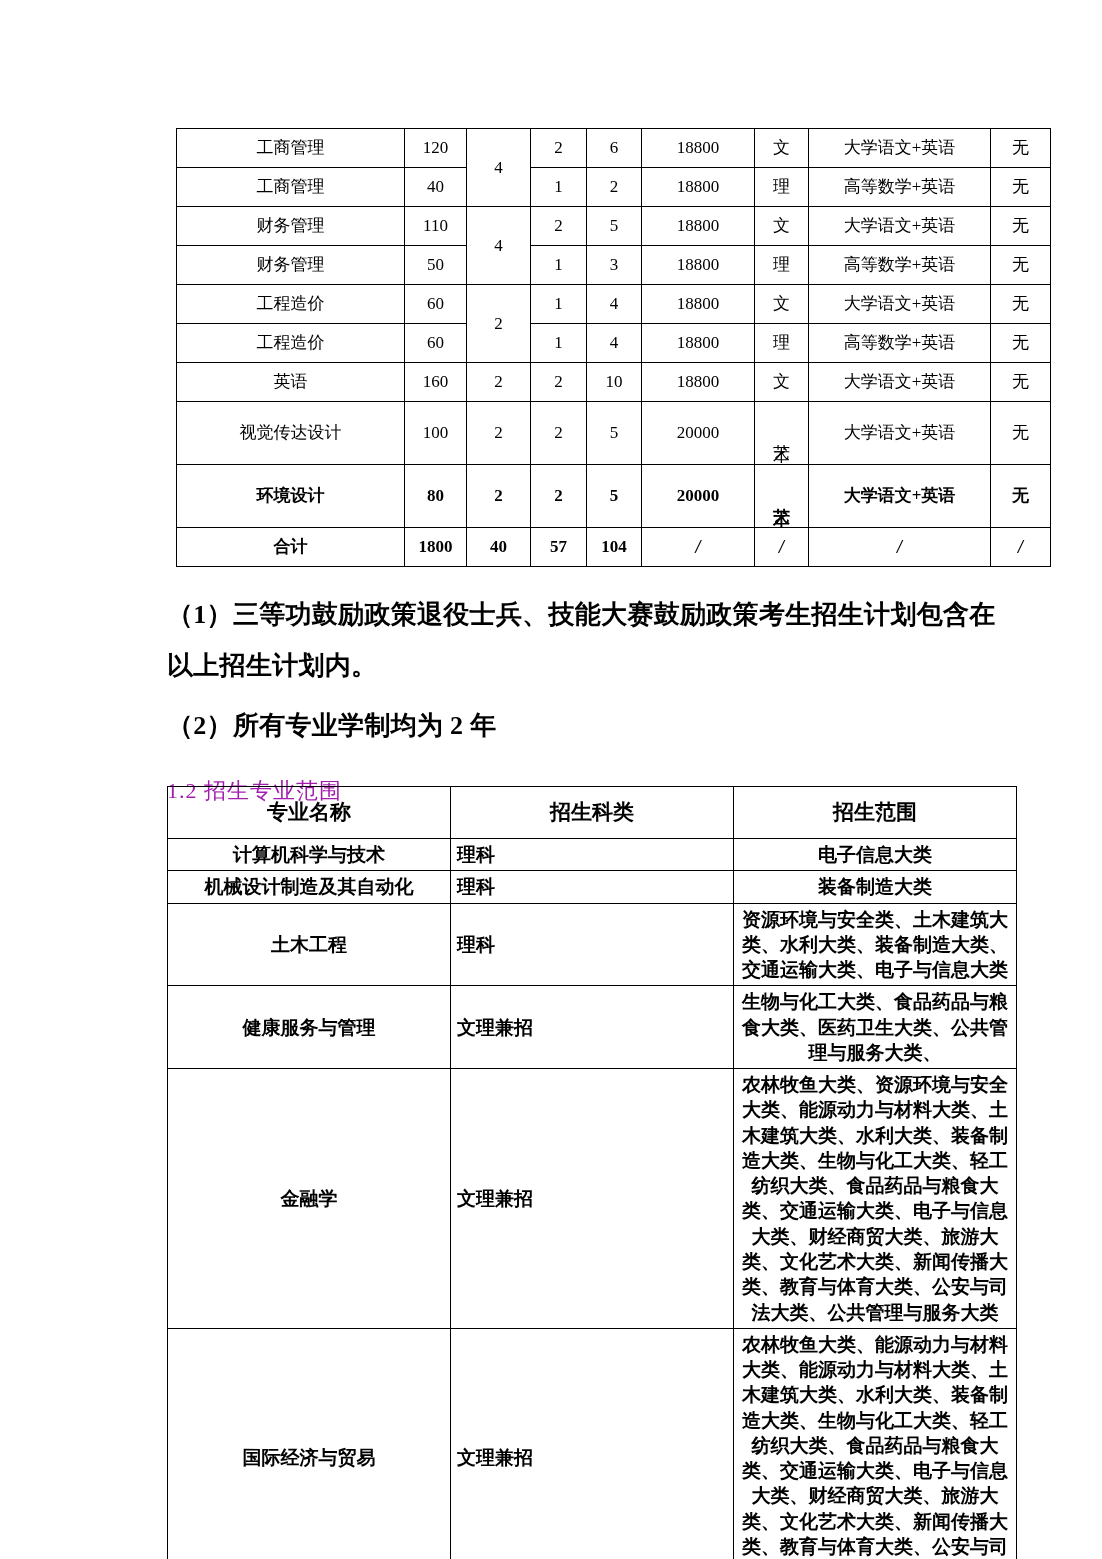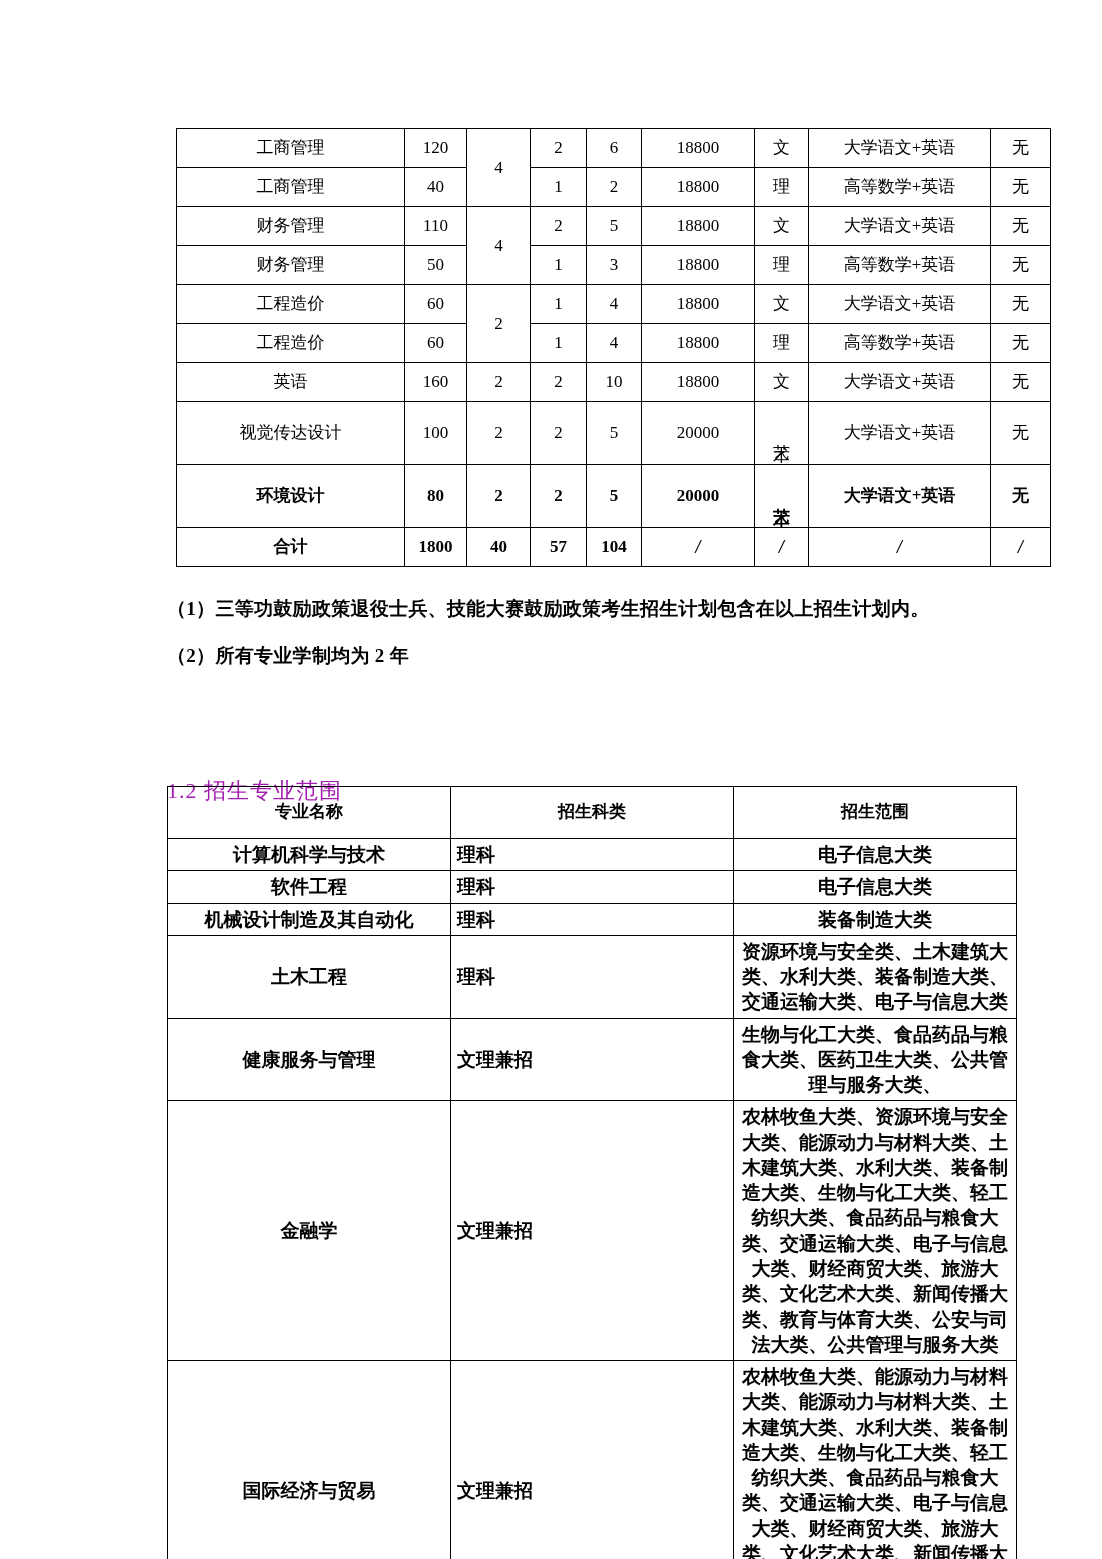--- a/index.html
+++ b/index.html
@@ -73,21 +73,21 @@
 
   
   .notes {
     position: absolute;
     left: 167px;
     top: 590px;
     width: 830px;
     font-family: "Liberation Serif", "DejaVu Serif", serif;
   }
   .note-line {
-    font-size: 19px;
+    font-size: 26px;
     font-weight: bold;
     line-height: 1.95;
     letter-spacing: 0.3px;
     color: #000000;
   }
   .note-line .pct { color: #0000cc; }
   .note-gap { height: 10px; }
 
   
   .section-heading {
@@ -115,21 +115,21 @@
     border: 1px solid #000000;
     font-size: 19px;
     line-height: 1.33;
     padding: 3px 6px;
     vertical-align: middle;
     font-family: "Liberation Serif", "DejaVu Serif", serif;
     font-weight: bold;
   }
   .scope-table th {
     font-weight: bold;
-    font-size: 17px;
+    font-size: 21px;
     text-align: center;
     height: 52px;
   }
   .scope-table td.c-name { text-align: center; width: 250px; }
   .scope-table td.c-kind { text-align: left; width: 110px; }
   .scope-table td.c-range { text-align: center; width: 490px; }
   .scope-table td.c-range.center { text-align: center; }
   .scope-table tr.r1 td { height: 32px; }
   .scope-table tr.r2 td { height: 62px; }
   .scope-table tr.r3 td { height: 66px; }
@@ -287,25 +287,20 @@
         <th class="c-range">招生范围</th>
       </tr>
     </thead>
     <tbody id="scope-body">
         <tr class="r1">
           <td class="c-name">计算机科学与技术</td>
           <td class="c-kind">理科</td>
           <td class="c-range center">电子信息大类</td>
         </tr>
         <tr class="r1">
-          <td class="c-name">软件工程</td>
-          <td class="c-kind">理科</td>
-          <td class="c-range center">电子信息大类</td>
-        </tr>
-        <tr class="r1">
           <td class="c-name">机械设计制造及其自动化</td>
           <td class="c-kind">理科</td>
           <td class="c-range center">装备制造大类</td>
         </tr>
         <tr class="r2">
           <td class="c-name">土木工程</td>
           <td class="c-kind">理科</td>
           <td class="c-range">资源环境与安全类、土木建筑大类、水利大类、装备制造大类、交通运输大类、电子与信息大类</td>
         </tr>
         <tr class="r3">

